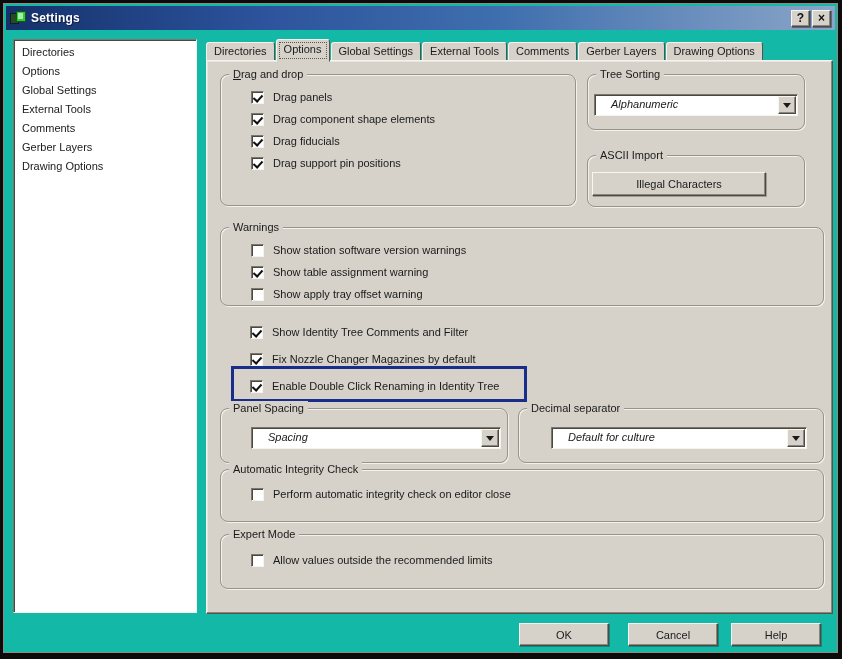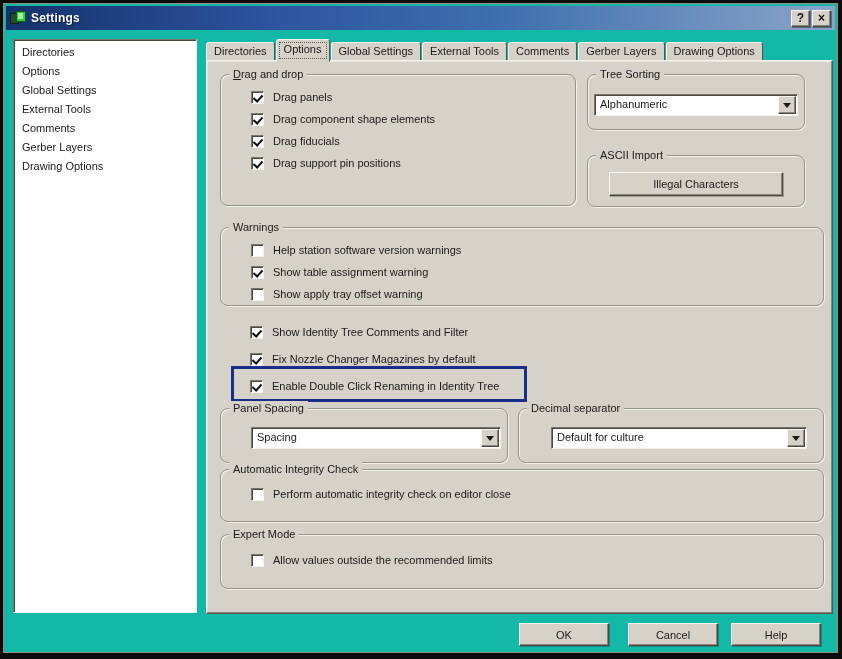--- a/index.html
+++ b/index.html
@@ -94,21 +94,21 @@
   .hl-box {
     position:absolute; border:3px solid #1b2d8a; background:transparent;
   }
   
   .combobox {
     position:absolute; height:22px; background:#ffffff;
     border:1px solid; border-color:#7b776d #f4f3ee #f4f3ee #7b776d;
     box-shadow:inset 1px 1px 0 #4b483f;
     display:flex; align-items:stretch;
   }
-  .combo-text { flex:1; padding:3px 5px; white-space:nowrap; overflow:hidden; }
+  .combo-text { flex:1; padding:3px 16px; white-space:nowrap; overflow:hidden;font-style:italic; }
   .combo-arrow {
     width:18px; margin:1px; background:#d6d2c9;
     border:1px solid; border-color:#f7f6f1 #4d4a43 #4d4a43 #f7f6f1;
     box-shadow:inset -1px -1px 0 #8a867c;
     display:flex; align-items:center; justify-content:center;
   }
   .combo-arrow::after {
     content:""; width:0; height:0;
     border-left:4px solid transparent; border-right:4px solid transparent;
     border-top:5px solid #1a1a1a;
@@ -186,29 +186,29 @@
     <div class="groupbox" style="left:380px; top:13px; width:218px; height:56px;">
       <span class="group-title">Tree Sorting</span>
       <div class="combobox" style="left:6px; top:19px; width:204px;">
         <span class="combo-text">Alphanumeric</span>
         <span class="combo-arrow"></span>
       </div>
     </div>
 
     <div class="groupbox" style="left:380px; top:94px; width:218px; height:52px;">
       <span class="group-title">ASCII Import</span>
-      <div class="push-btn" style="position:absolute; left:21px; top:16px; width:174px; height:24px;">Illegal Characters</div>
+      <div class="push-btn" style="position:absolute; left:4px; top:16px; width:174px; height:24px;">Illegal Characters</div>
     </div>
 
     <div class="groupbox" style="left:13px; top:166px; width:604px; height:79px;">
       <span class="group-title">Warnings</span>
       <div style="position:absolute; left:30px; top:11px;">
           <div class="check-row">
             <span class="checkbox"></span>
-            <span class="check-label">Help station software version warnings</span>
+            <span class="check-label">Show station software version warnings</span>
           </div>
           <div class="check-row">
             <span class="checkbox checked"></span>
             <span class="check-label">Show table assignment warning</span>
           </div>
           <div class="check-row">
             <span class="checkbox"></span>
             <span class="check-label">Show apply tray offset warning</span>
           </div>
         </div>

